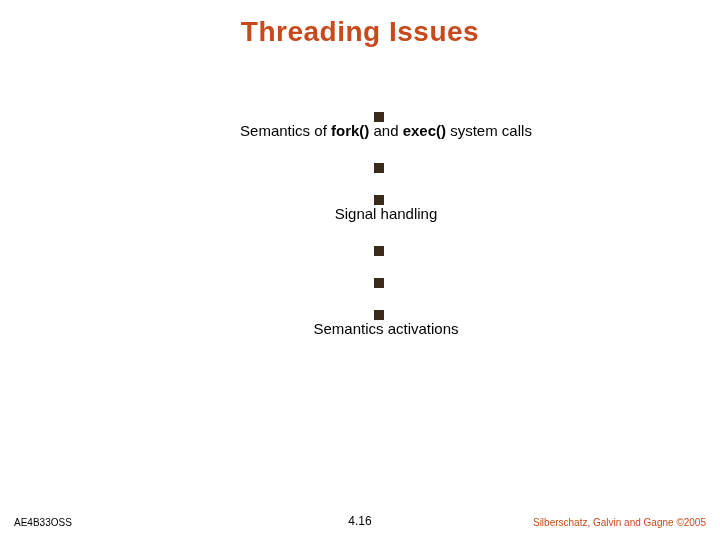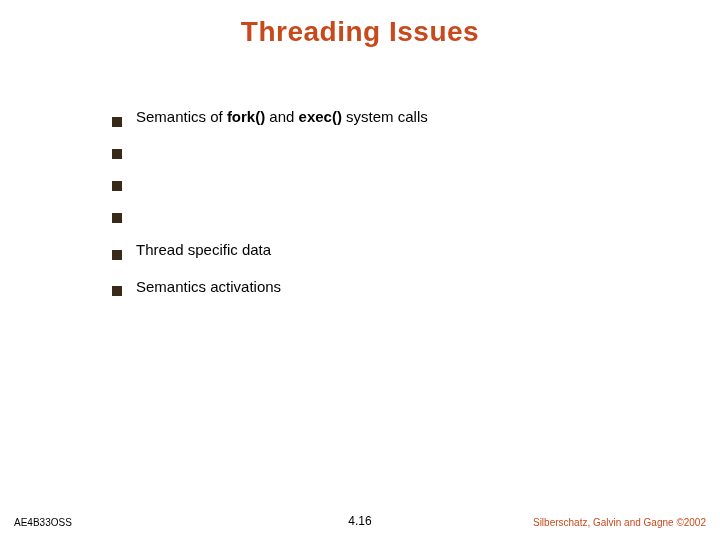--- a/index.html
+++ b/index.html
@@ -17,22 +17,23 @@
     letter-spacing: 0.5px;
   }
   .content {
     position: absolute;
     top: 108px;
     left: 112px;
     right: 60px;
   }
   .item {
     display: flex;
-    align-items: flex-end;
+    align-items: center;
     margin-bottom: 18px;
+    flex-direction: column;
   }
   .bullet {
     width: 10px;
     height: 10px;
     background: #3a2a1a;
     margin-top: 4px;
     margin-right: 14px;
     flex-shrink: 0;
   }
   .text {
@@ -79,34 +80,34 @@
         <span>Semantics of </span><span class="bold">fork()</span><span> and </span><span class="bold">exec()</span><span> system calls</span>
       </div>
     </div>
 
     <div class="item">
       <div class="bullet"></div>
     </div>
 
     <div class="item">
       <div class="bullet"></div>
+      <div class="text">Signal handling</div>
     </div>
 
     <div class="item">
       <div class="bullet"></div>
     </div>
 
     <div class="item">
       <div class="bullet"></div>
-      <div class="text">Thread specific data</div>
     </div>
 
     <div class="item">
       <div class="bullet"></div>
       <div class="text">Semantics activations</div>
     </div>
 
   </div>
 
   <div class="footer-left">AE4B33OSS</div>
   <div class="footer-center">4.16</div>
-  <div class="footer-right">Silberschatz, Galvin and Gagne ©2002</div>
+  <div class="footer-right">Silberschatz, Galvin and Gagne ©2005</div>
 </div>
 
 </body></html>

